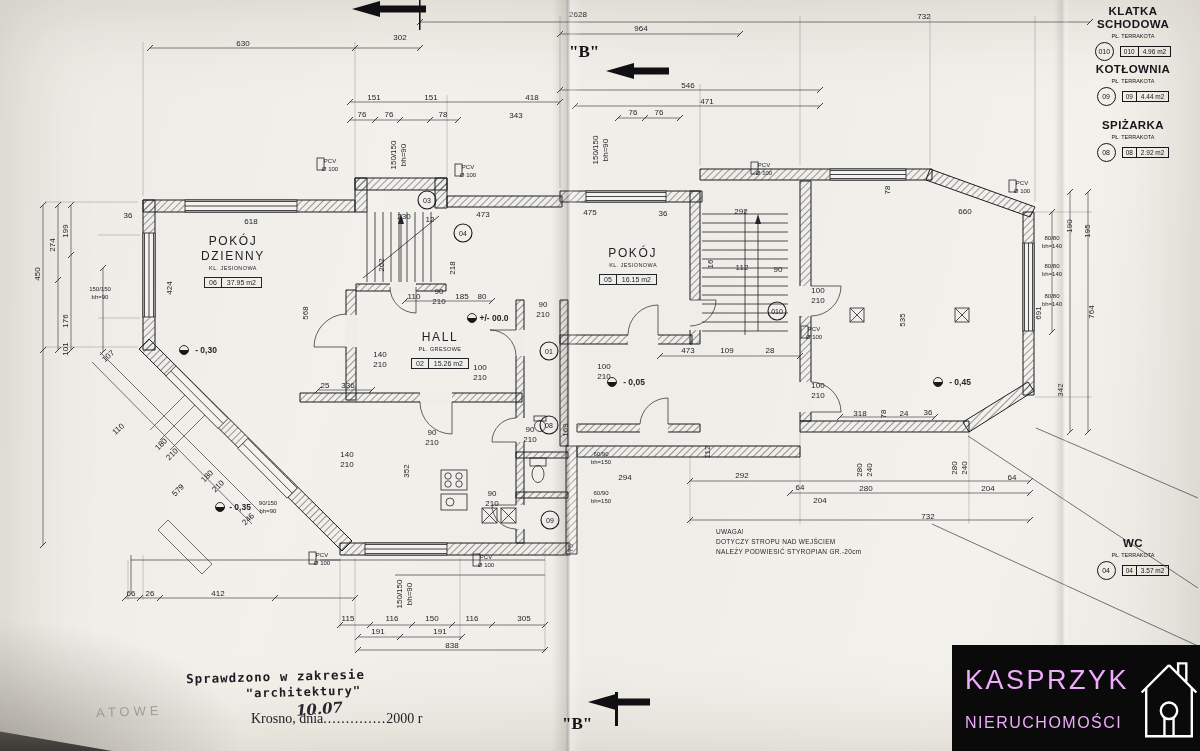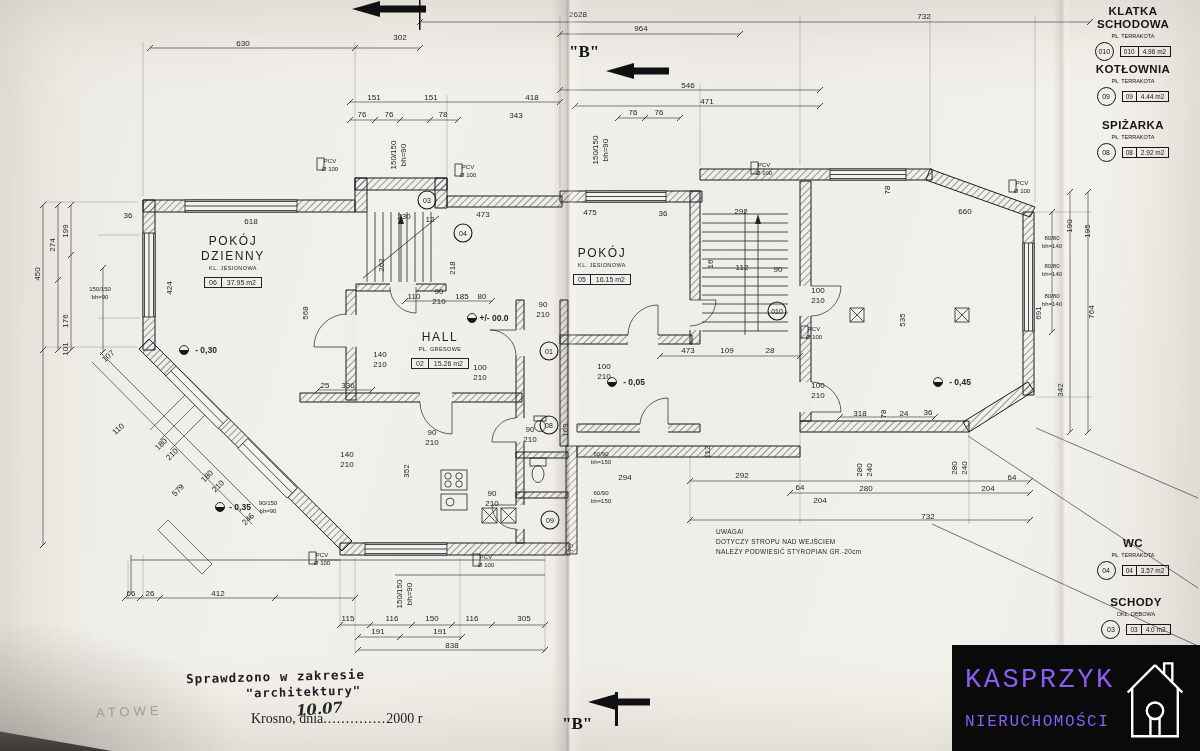--- a/index.html
+++ b/index.html
@@ -21,21 +21,21 @@
   .elev{font-size:8.5px;font-weight:bold;}
   .circ-t{font-size:7px;fill:#17171c;text-anchor:middle;}
   .room{position:absolute;text-align:center;}
   .room .name{font-size:12px;letter-spacing:1.6px;line-height:1.25;}
   .room .floor{font-size:5.5px;letter-spacing:.4px;margin-top:1px;min-height:6px;}
   .room .abox{display:inline-flex;border:1px solid #23232a;font-size:7px;margin-top:4px;}
   .abox .n{padding:1px 4px;border-right:1px solid #23232a;}
   .abox .a{padding:1px 5px;}
   .room0{left:177px;top:234px;width:112px;}
   .room1{left:385px;top:330px;width:110px;}
-  .room2{left:547px;top:246px;width:110px;}
+  .room2{left:547px;top:246px;width:110px;text-align:right;}
   .room3{left:320px;top:471px;width:112px;}
   .room4{left:910px;top:246px;width:112px;}
   .leg{position:absolute;width:122px;text-align:center;color:#15151a;}
   .leg .t{font-weight:bold;font-size:11.5px;letter-spacing:.4px;line-height:1.15;}
   .leg .f{font-size:5.5px;margin-top:2px;}
   .leg .row{display:flex;align-items:center;justify-content:center;gap:6px;margin-top:3px;}
   .leg .c{width:17px;height:17px;border:1.3px solid #15151a;border-radius:50%;font-size:7px;
     display:flex;align-items:center;justify-content:center;flex:0 0 auto;}
   .leg .bx{display:inline-flex;border:1px solid #15151a;font-size:6.5px;}
   .bx .n{padding:1px 3px;border-right:1px solid #15151a;}
@@ -55,21 +55,21 @@
     font-weight:bold;font-size:12px;letter-spacing:1px;color:#1c1c22;transform:rotate(-1.5deg);}
   .krosno{position:absolute;left:220px;top:711px;font-family:Liberation Serif, serif;
     font-size:14px;color:#222;padding-left:31px;}
   .krosno .dots{letter-spacing:1px;}
   .handdate{position:absolute;left:296px;top:700px;font-family:"DejaVu Serif",serif;
     font-style:italic;font-weight:bold;font-size:15px;color:#26262e;transform:rotate(-4deg);}
   .atowe{position:absolute;left:96px;top:704px;font-size:13px;letter-spacing:4px;color:#8a8780;
     opacity:.7;transform:rotate(-2deg);}
   .logo{position:absolute;left:952px;top:645px;width:248px;height:106px;background:#0a0a0a;
     display:flex;align-items:center;padding-left:13px;box-sizing:border-box;}
-  .logo-text{color:#8b5cf6;font-family:Liberation Mono, monospace;}
+  .logo-text{color:#f0abfc;font-family:Liberation Sans, sans-serif;}
   .l1{font-size:27px;letter-spacing:2.5px;}
   .l2{font-size:16px;letter-spacing:1.5px;margin-top:18px;}
   .logo-house{margin-left:9px;flex:0 0 auto;}
 </style>
 </head>
 <body>
 
 <div class="stage">
 
   <svg id="plan" width="1200" height="751" viewBox="0 0 1200 751">
@@ -512,31 +512,20 @@
     <div class="t">SPIŻARKA</div>
     <div class="f">PŁ. TERRAKOTA</div>
     <div class="row">
       <span class="c">08</span>
       <span class="bx">
         <span class="n">08</span>
         <span class="a">2.92 m2</span>
       </span>
     </div>
   </div>
-  <div class="leg leg4">
-    <div class="t">SCHODY</div>
-    <div class="f">OKŁ. DĘBOWA</div>
-    <div class="row">
-      <span class="c">03</span>
-      <span class="bx">
-        <span class="n">03</span>
-        <span class="a">4.0 m2</span>
-      </span>
-    </div>
-  </div>
 
   <div class="uwaga">
     <div>UWAGA!</div>
     <div>DOTYCZY STROPU NAD WEJŚCIEM</div>
     <div>NALEŻY PODWIESIĆ STYROPIAN GR.-20cm</div>
   </div>
 
   <div class="sb sb-top">"B"</div>
   <div class="sb sb-bottom">"B"</div>
 

